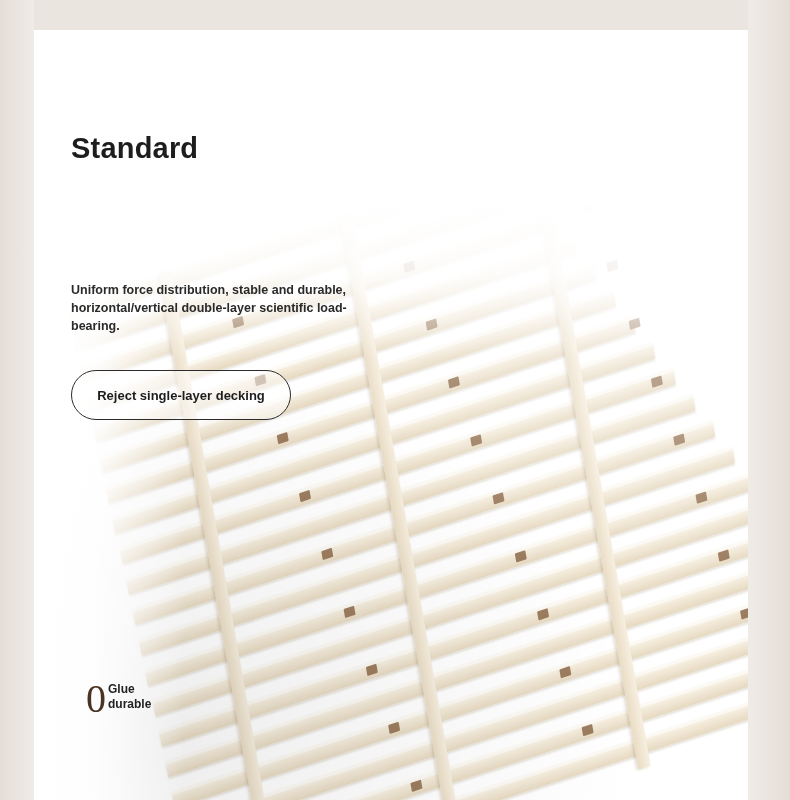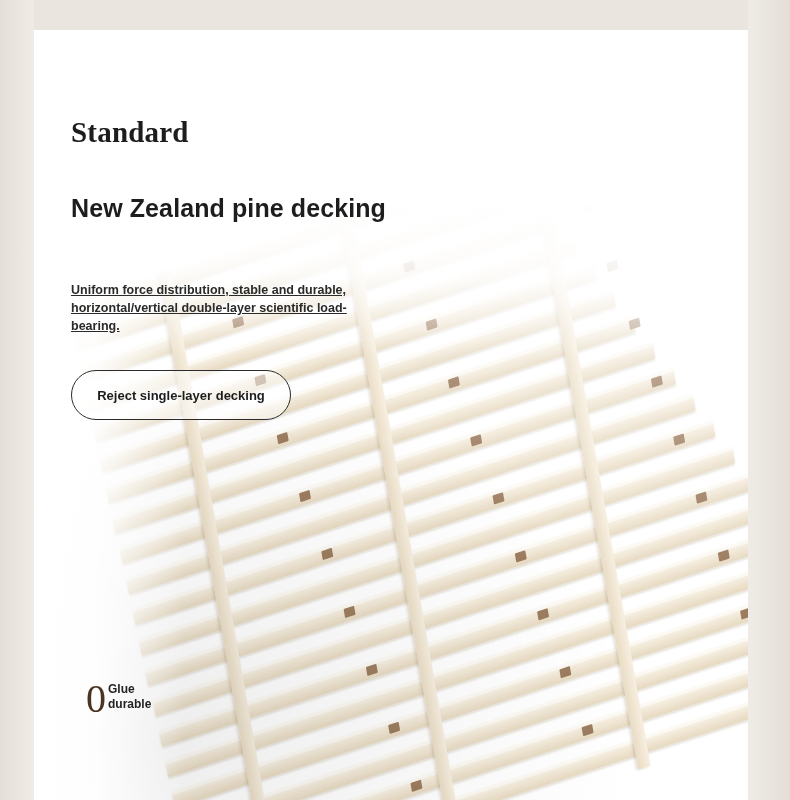--- a/index.html
+++ b/index.html
@@ -108,46 +108,44 @@
     position: absolute;
     left: 0; top: 0; width: 150px; height: 770px;
     background: linear-gradient(90deg, #ffffff 0%, rgba(255,255,255,0.9) 40%, rgba(255,255,255,0) 100%);
     pointer-events: none;
   }
 
   
   .headline {
     position: absolute;
     left: 37px;
-    top: 86px;
+    top: 102px;
     font-size: 29px;
     font-weight: bold;
     color: #1d1d1d;
     letter-spacing: .2px;
-    font-family: Liberation Serif, serif;
   }
   .subhead {
     position: absolute;
     left: 37px;
     top: 164px;
     font-size: 25px;
     font-weight: bold;
     color: #1d1d1d;
     letter-spacing: .1px;
   }
   .body-copy {
     position: absolute;
     left: 37px;
     top: 252px;
     width: 300px;
     font-size: 12.5px;
     font-weight: bold;
     line-height: 1.42;
     color: #2a2a2a;
-    text-decoration: underline;
   }
   .pill {
     position: absolute;
     left: 37px;
     top: 340px;
     width: 218px;
     height: 48px;
     border: 1.3px solid #2b2b2b;
     border-radius: 26px;
     display: flex;
@@ -261,21 +259,20 @@
           <div class="peg" style="top: 500px; left: 616px;"></div>
           <div class="peg" style="top: 562px; left: 258px;"></div>
           <div class="peg" style="top: 562px; left: 438px;"></div>
         </div>
       <div class="photo-shade"></div>
       <div class="photo-fade-top"></div>
       <div class="photo-fade-left"></div>
     </div>
 
     <div class="headline">Standard</div>
-    <div class="subhead">New Zealand pine decking</div>
     <div class="body-copy">Uniform force distribution, stable and durable, horizontal/vertical double-layer scientific load-bearing.</div>
 
     <div class="pill">
       <span>Reject single-layer decking</span>
     </div>
 
 
     <div class="glue">
       <span class="glue-zero">0</span>
       <span class="glue-words">

